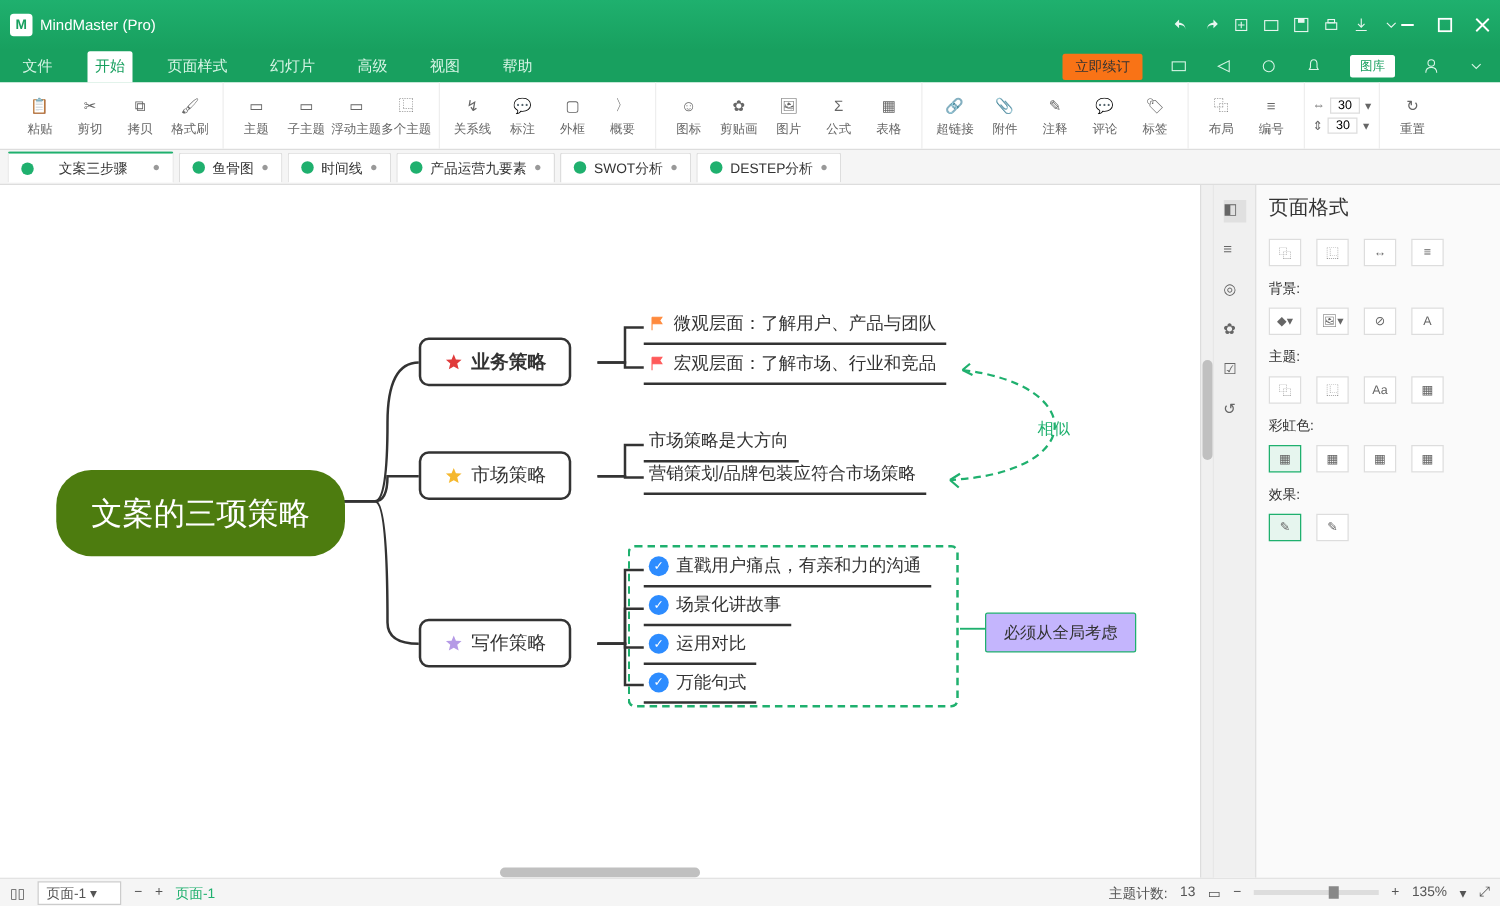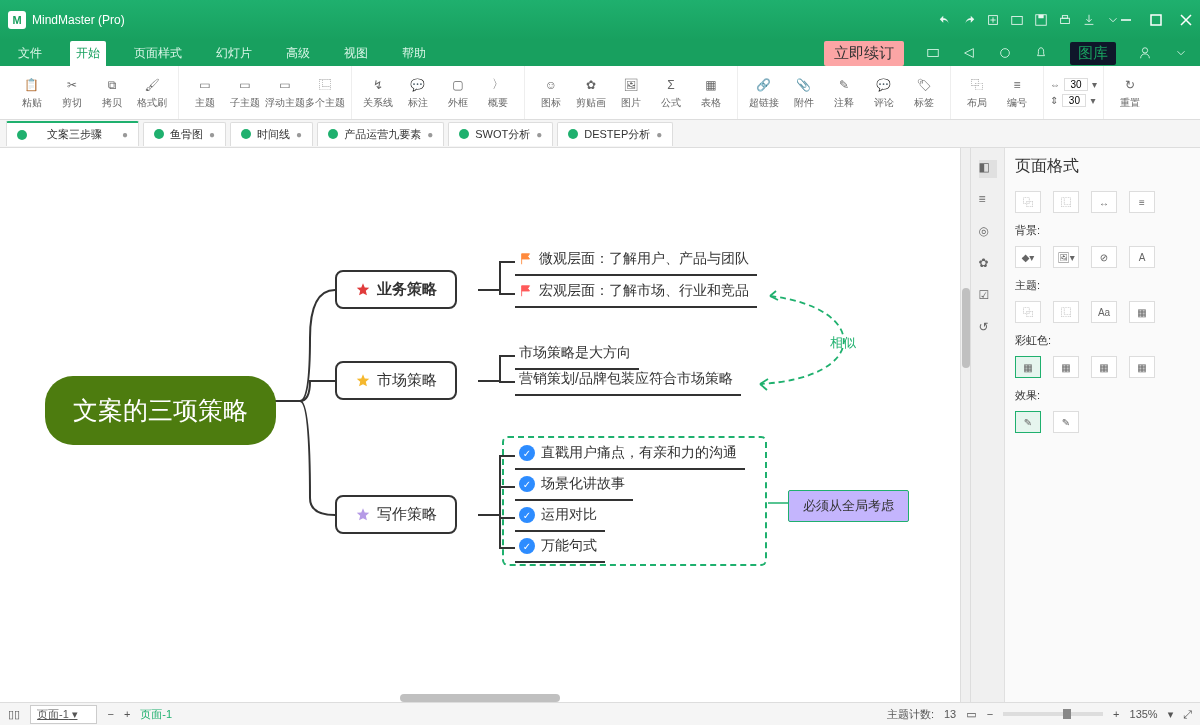--- a/index.html
+++ b/index.html
@@ -10,23 +10,23 @@
 .titlebar .title { font-size: 12px; flex: 1; }
 .titlebar .qat { display: flex; gap: 10px; margin-left: 20px; }
 .titlebar .qat .qicon { width: 14px; height: 14px; opacity: .9; cursor: pointer; }
 .titlebar .winbtns { display:flex; gap:18px; margin-left:auto; }
 .titlebar .winbtns .wb { width:12px; height:12px; cursor:pointer; }
 
 .menubar { height: 26px; background: #18a05f; display: flex; align-items: center; padding: 0 12px; gap: 22px; color: #d8f5e6; font-size: 12px; }
 .menubar .mitem { cursor: pointer; padding: 4px 6px; }
 .menubar .mitem.active { background: #fff; color: #18a05f; border-radius: 2px 2px 0 0; }
 .menubar .spacer { flex: 1; }
-.menubar .promo { background: #fca5a5; color: #333; padding: 3px 10px; border-radius: 2px; font-size: 15px; cursor:pointer; }
+.menubar .promo { background: #f97316; color: #333; padding: 3px 10px; border-radius: 2px; font-size: 11px; cursor:pointer; }
 .menubar .ricon { width: 14px; height: 14px; cursor:pointer; }
-.menubar .rbtn { background:#0f172a; color:#18a05f; padding:2px 8px; border-radius:2px; font-size:15px; cursor:pointer;}
+.menubar .rbtn { background:#ffffff; color:#18a05f; padding:2px 8px; border-radius:2px; font-size:10px; cursor:pointer;}
 
 .ribbon { height: 54px; background: #fff; border-bottom: 1px solid #ddd; display: flex; align-items: center; padding: 0 6px; }
 .rgroup { display: flex; align-items: center; height: 100%; border-right: 1px solid #eee; padding: 0 6px; }
 .rbtn-v { display: flex; flex-direction: column; align-items: center; justify-content: center; width: 40px; height: 48px; cursor: pointer; gap: 2px; }
 .rbtn-v .ricon-box { width: 18px; height: 18px; display:flex; align-items:center; justify-content:center; color:#666; }
 .rbtn-v .rlabel { font-size: 10px; color: #666; white-space: nowrap; }
 .rgroup.num .num-row { display:flex; align-items:center; gap:4px; font-size:10px; color:#666; }
 .rgroup.num input { width:24px; font-size:10px; border:1px solid #ddd; text-align:center; }
 
 .tabs { height: 28px; background: #f5f5f5; border-bottom: 1px solid #ddd; display: flex; align-items: center; padding: 0 6px; gap: 4px; }
@@ -44,21 +44,21 @@
 .sidepanel .iconcol { width: 34px; background:#f0f0f0; border-right:1px solid #e0e0e0; display:flex; flex-direction:column; align-items:center; gap:14px; padding-top:12px;}
 .sidepanel .iconcol .sc { width:18px; height:18px; cursor:pointer; color:#666;}
 .sidepanel .body { flex:1; padding: 8px 10px; }
 .sidepanel .ptitle { font-size: 16px; padding-bottom: 6px; }
 .sidepanel .row { display: flex; gap: 12px; margin: 8px 0; align-items:center; }
 .sidepanel .sec-label { font-size: 11px; color:#333; margin-top:10px; }
 .sidepanel .cell { width: 26px; height: 22px; border: 1px solid #ddd; background:#fff; cursor:pointer; display:flex; align-items:center; justify-content:center; color:#666; font-size:10px;}
 .sidepanel .cell.sel { background:#e6f5ee; border-color:#1fb06e;}
 
 .statusbar { height: 23px; background: #f5f5f5; border-top: 1px solid #ddd; display: flex; align-items: center; padding: 0 8px; font-size: 11px; color: #555; gap: 10px; }
-.statusbar .pgsel { border:1px solid #ccc; padding:1px 19px 1px 6px; background:#fff;text-decoration:underline;}
+.statusbar .pgsel { border:1px solid #ccc; padding:1px 19px 1px 6px; background:#fff;}
 .statusbar .spacer { flex:1; }
 .statusbar .zoom-slider { width:100px; height:4px; background:#ddd; position:relative; }
 .statusbar .zoom-slider .zthumb { position:absolute; left:60px; top:-3px; width:8px; height:10px; background:#888;}
 .statusbar .pgname { color:#1fb06e; }
 
 
 .node { position: absolute; background: #fff; border: 2px solid #333; border-radius: 8px; padding: 8px 18px; font-size: 15px; display: flex; align-items: center; gap: 6px; }
 .root { background: #4d7c0f; color: #fff; border: none; border-radius: 28px; padding: 18px 28px; font-size: 25px; font-weight: 500; }
 .leaf { position:absolute; font-size: 14px; border-bottom: 2px solid #333; padding: 4px 8px 6px 4px; display:flex; align-items:center; gap:6px;justify-content:flex-end;}
 .leaf .flag { width:14px; height:14px; }

